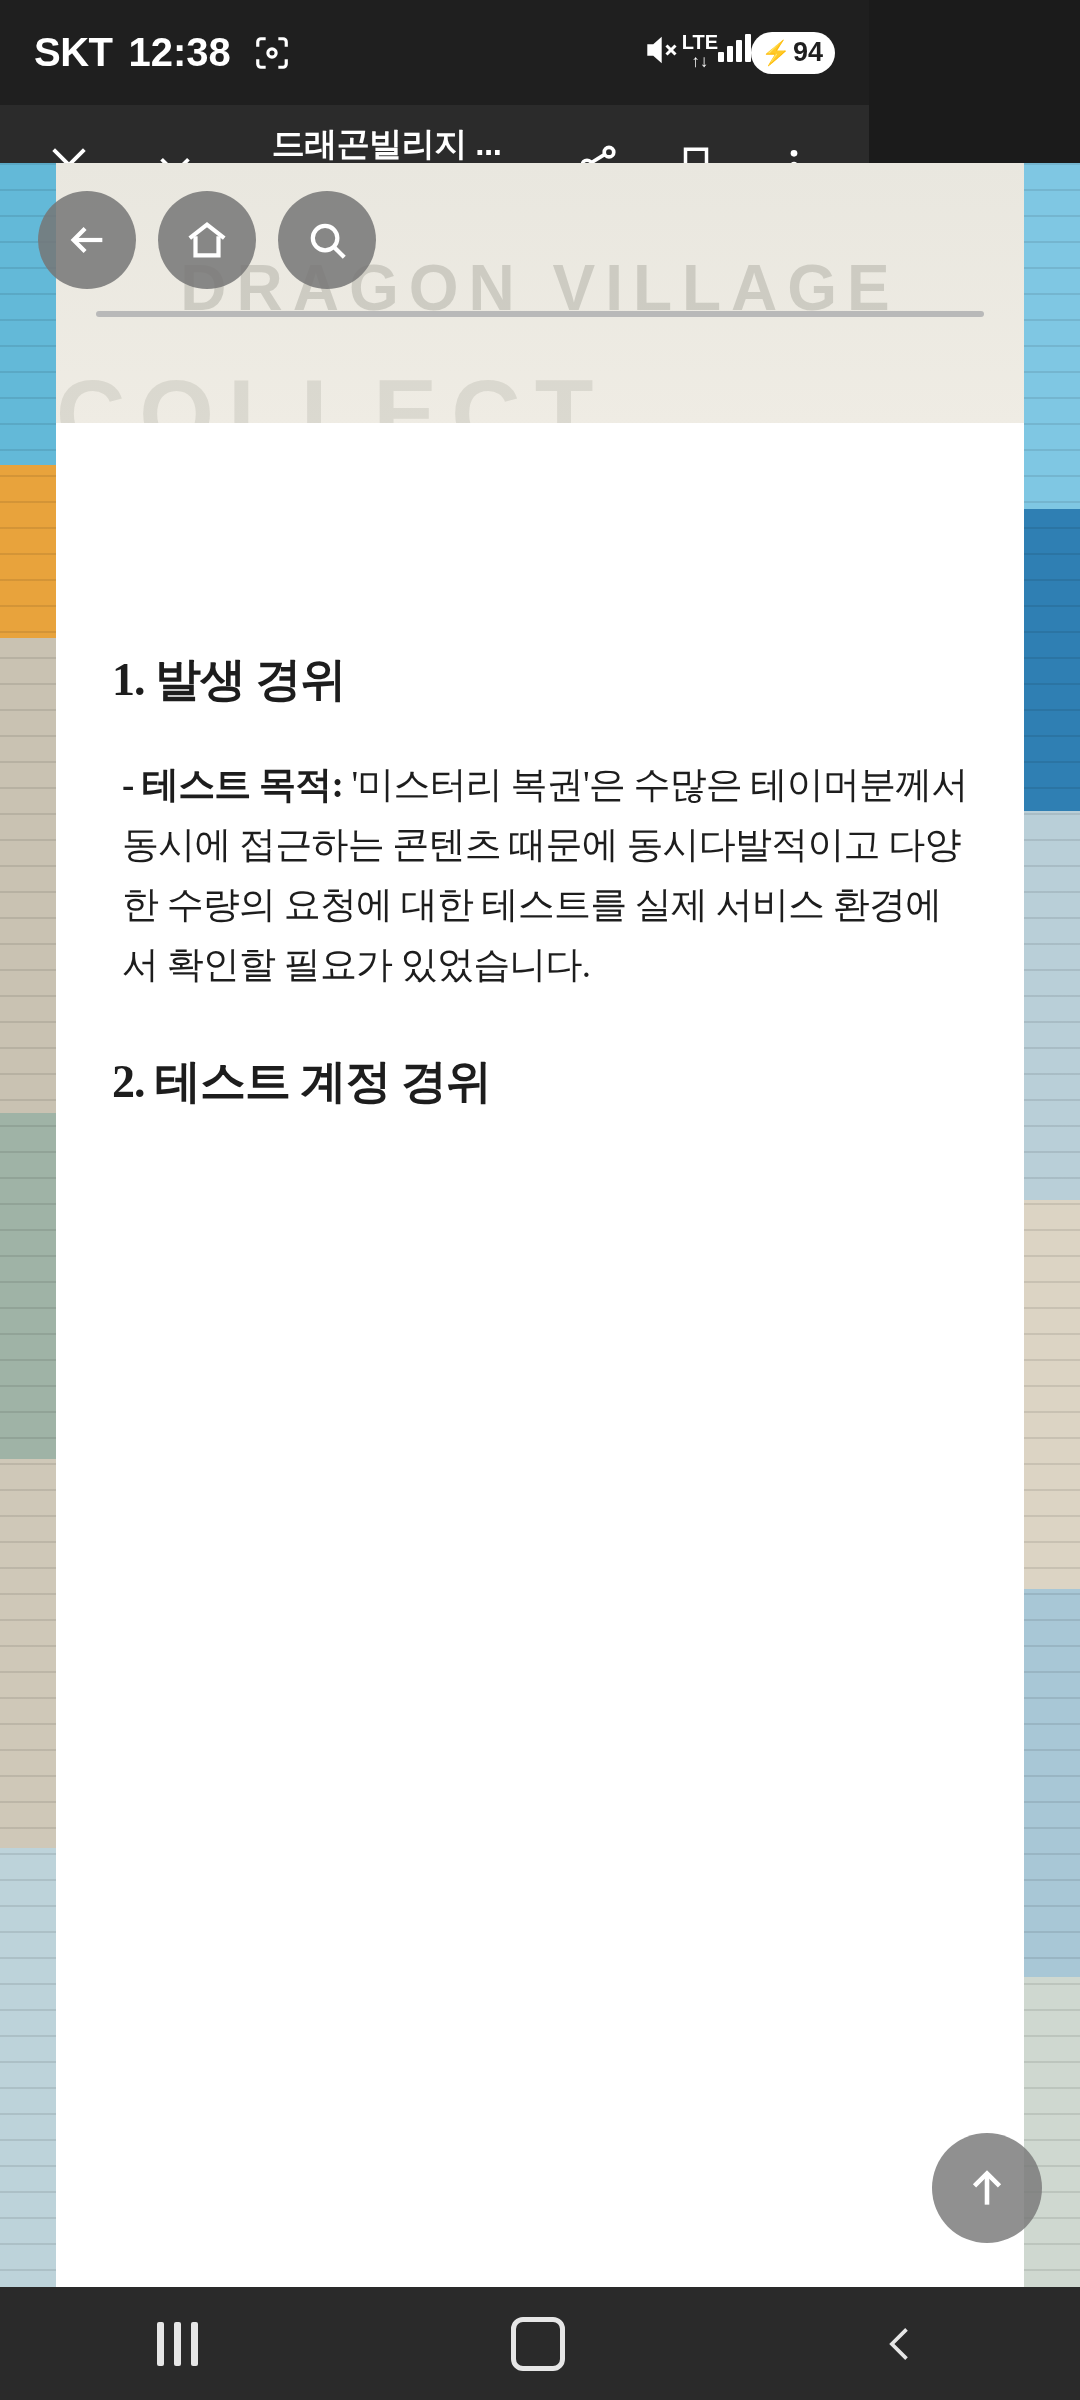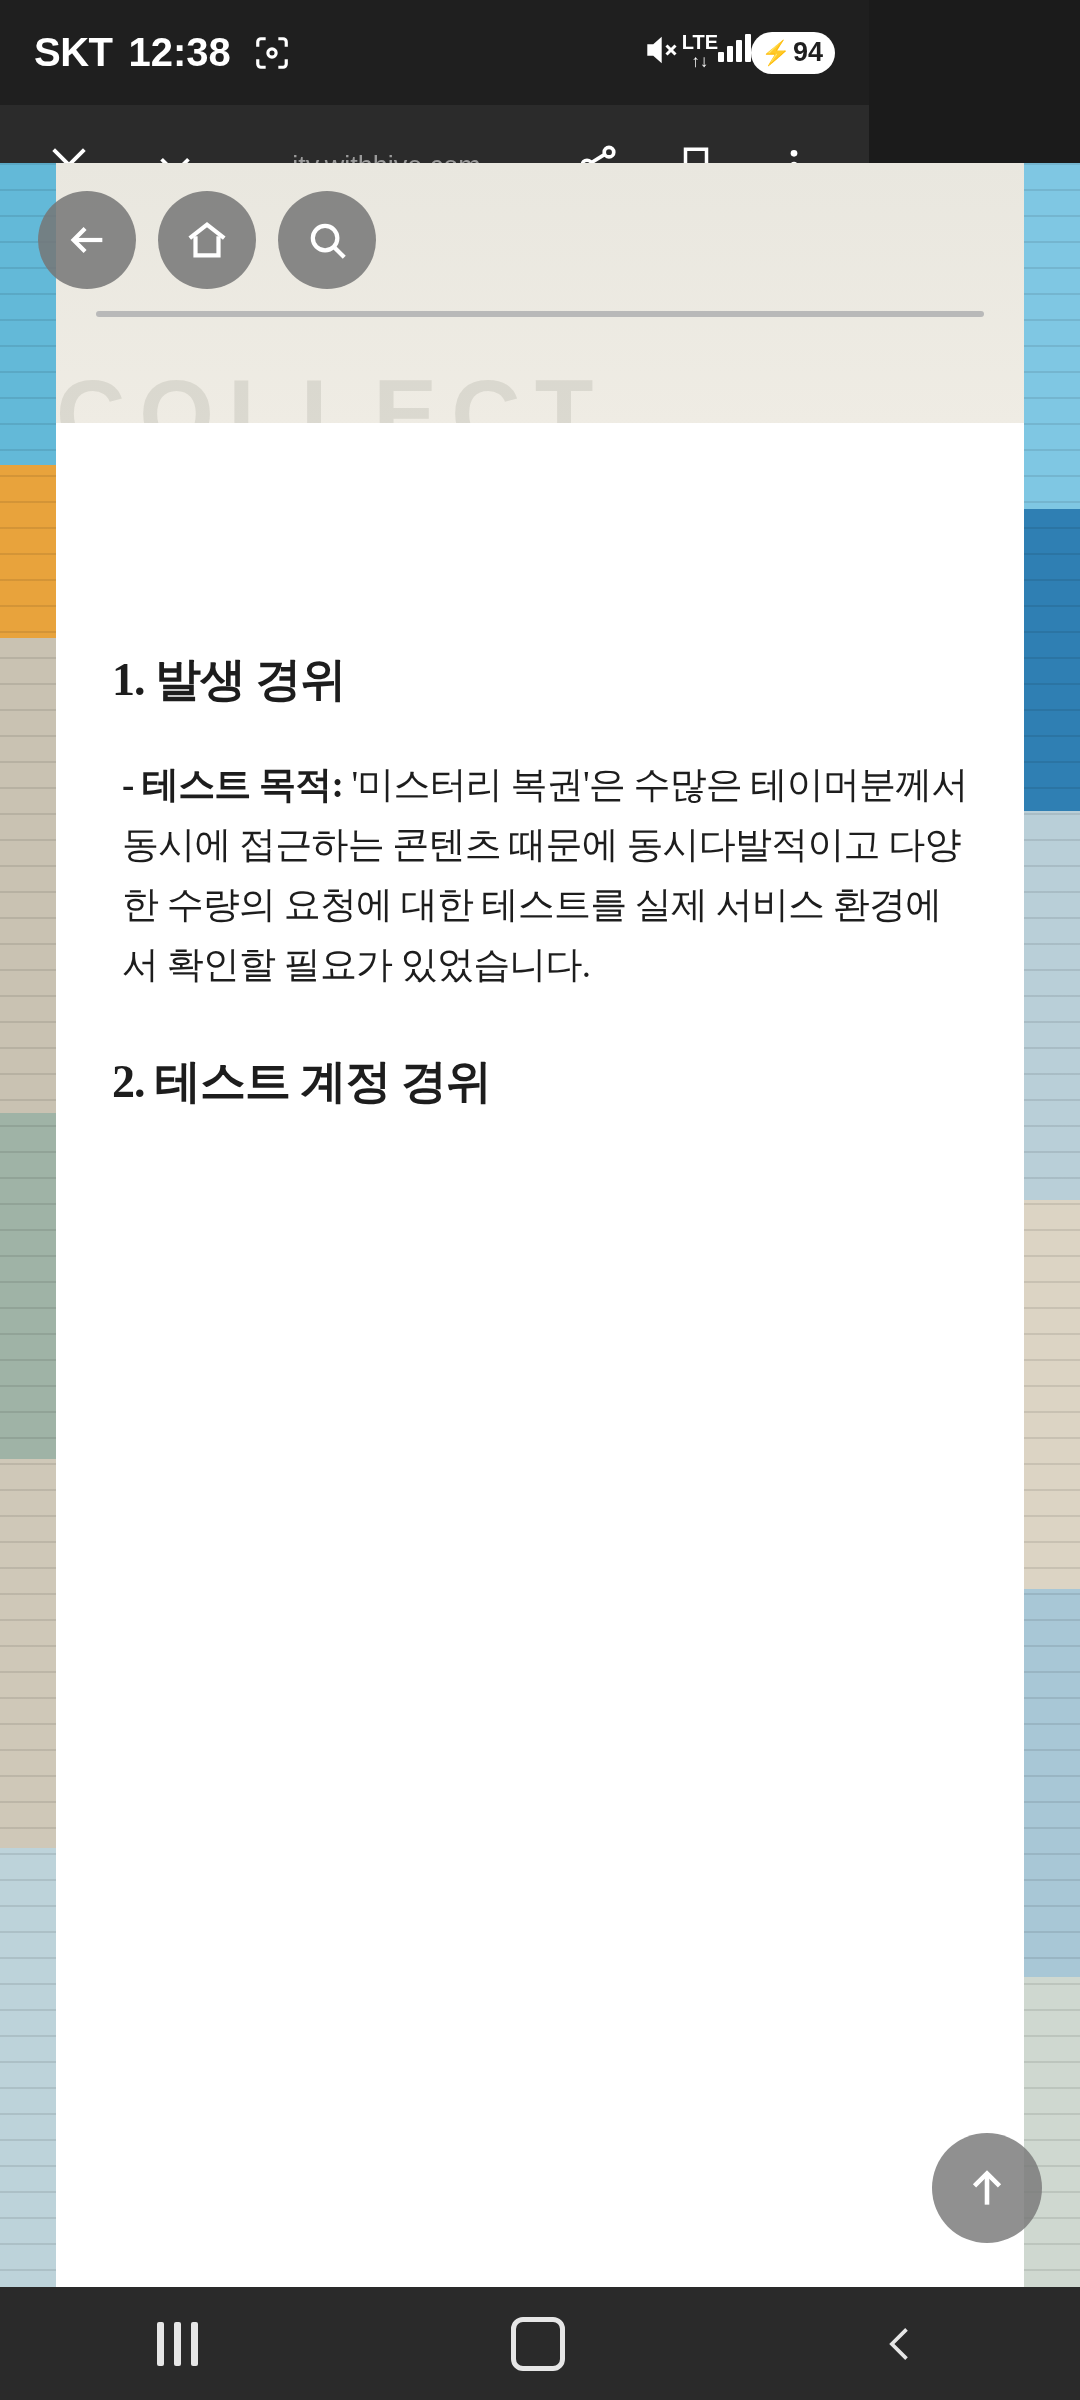--- a/index.html
+++ b/index.html
@@ -198,20 +198,21 @@
         </svg>
       </span>
       <span class="icon-btn">
         <svg width="46" height="46" viewBox="0 0 24 24" stroke="#ffffff" stroke-width="2" fill="none">
           <polyline points="5,9 12,16 19,9"></polyline>
         </svg>
       </span>
     </div>
 
     <div class="titlebox">
+      <div class="title-main">드래곤빌리지 ...</div>
       <div class="title-url">ity.withhive.com</div>
     </div>
 
     <div class="bb-right">
       <span class="icon-btn">
         <svg width="44" height="44" viewBox="0 0 24 24" stroke="#ffffff" stroke-width="2" fill="none">
           <circle cx="18" cy="5" r="2.6"></circle>
             <circle cx="6" cy="12" r="2.6"></circle>
             <circle cx="18" cy="19" r="2.6"></circle>
           <line x1="8.3" y1="10.8" x2="15.7" y2="6.2"></line>
@@ -232,20 +233,21 @@
       </span>
     </div>
   </div>
 
   <div class="page">
     <div class="page-bg"></div>
     <div class="deco-left"></div>
     <div class="deco-right"></div>
 
     <div class="banner-art">
+      <div class="banner-word">DRAGON  VILLAGE</div>
       <div class="banner-word2">COLLECT</div>
     </div>
 
     <div class="white-sheet"></div>
     <div class="divider"></div>
 
     <div class="fab-row">
       <div class="fab">
         <svg width="46" height="46" viewBox="0 0 24 24" stroke="#ffffff" stroke-width="2.2" fill="none">
           <line x1="20" y1="12" x2="5" y2="12"></line>

